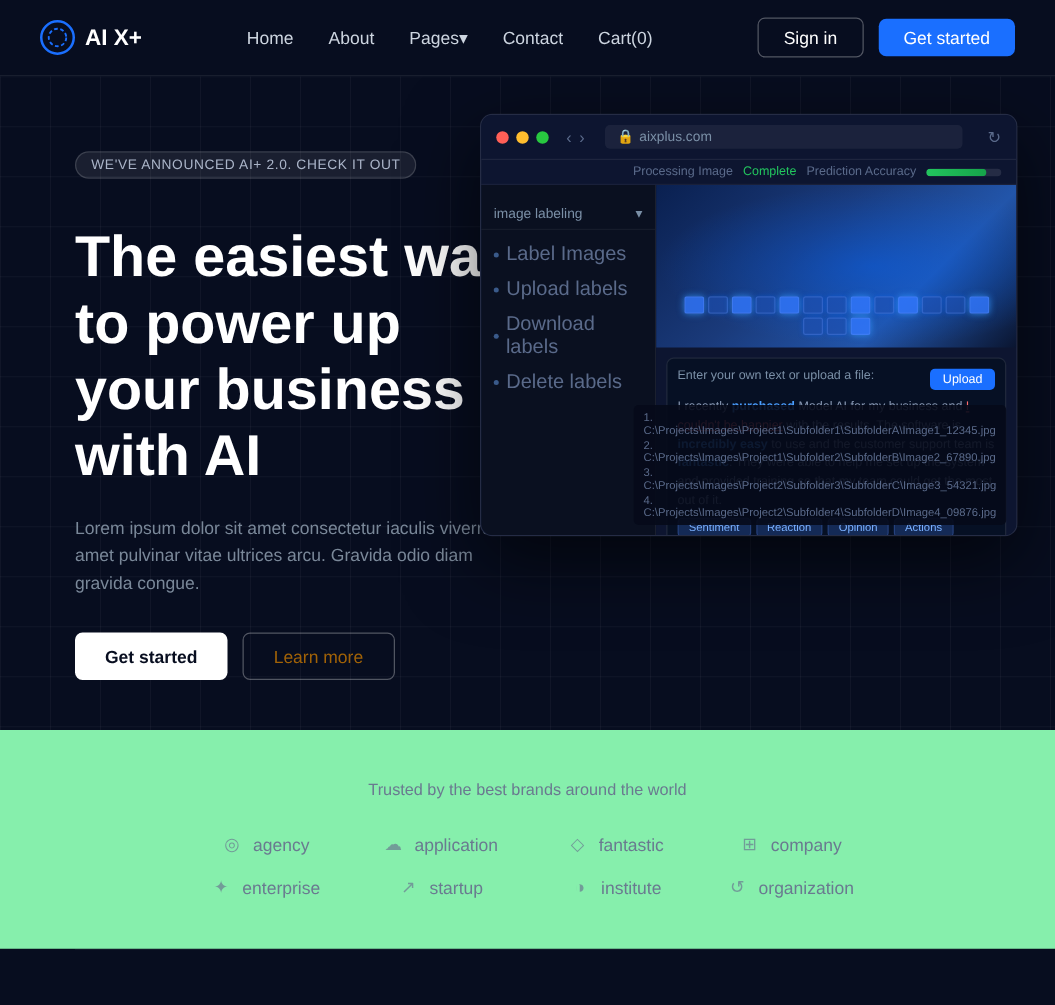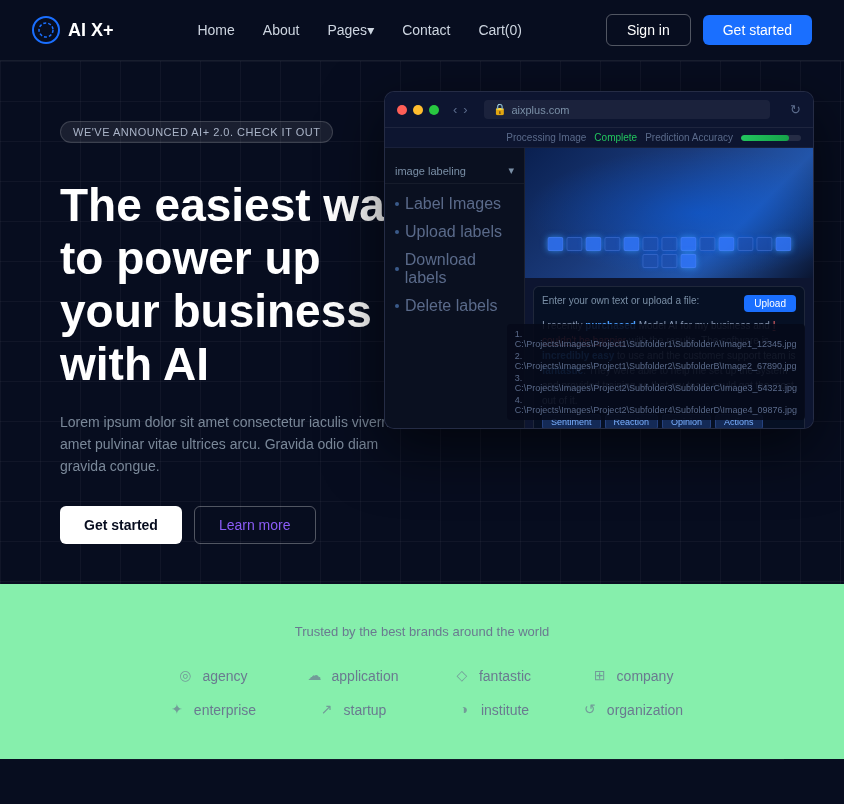--- a/index.html
+++ b/index.html
@@ -128,21 +128,21 @@
       color: #070d1f;
       border: none;
       padding: 10px 24px;
       border-radius: 6px;
       font-size: 14px;
       font-weight: 600;
       cursor: pointer;
     }
     .btn-hero-secondary {
       background: transparent;
-      color: #8b5cf6;
+      color: #a16207;
       border: 1px solid rgba(255,255,255,0.3);
       padding: 10px 24px;
       border-radius: 6px;
       font-size: 14px;
       cursor: pointer;
     }
 
     
     .hero-mockup {
       position: absolute;

